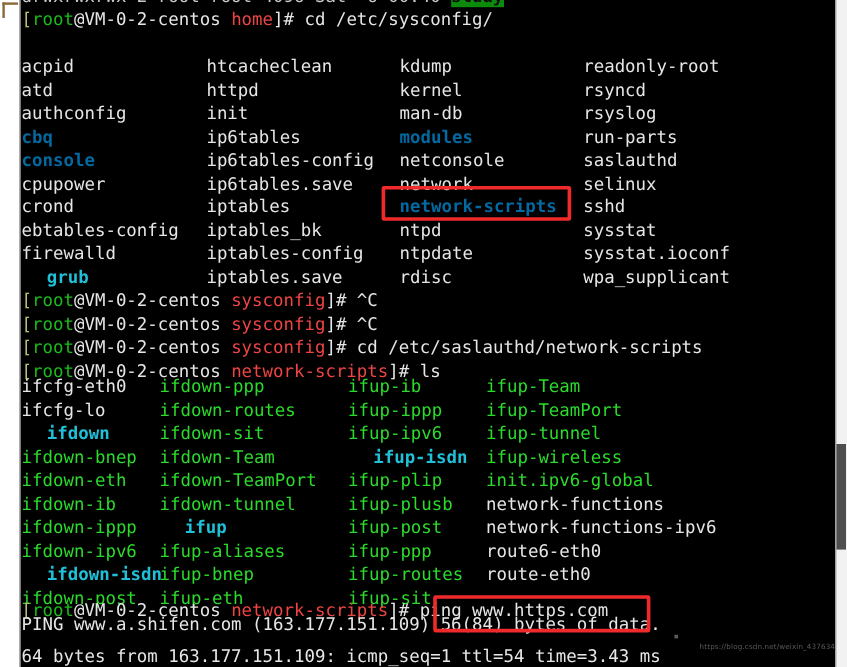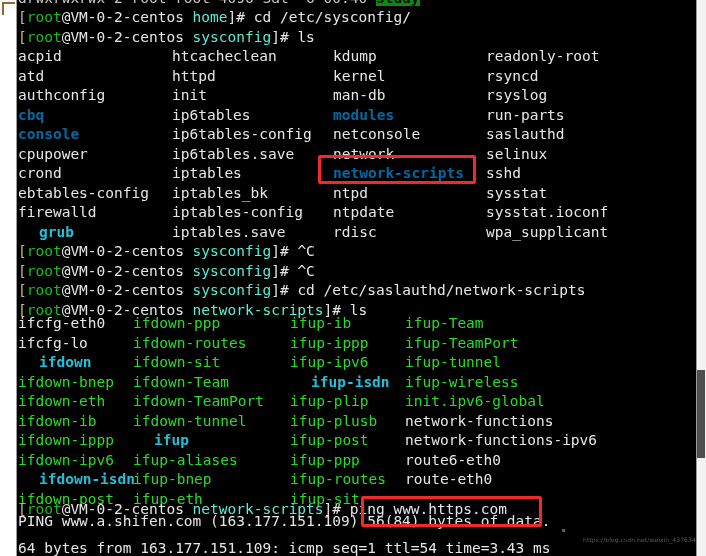--- a/index.html
+++ b/index.html
@@ -95,21 +95,21 @@
     height: 19.5px;
   }
 
   
   .c-white   { color: #e6e6e6; }
   .c-gray    { color: #c8c8c8; }
   .c-green   { color: #1bbb1b; }
   .c-bgreen  { color: #2bdb2b; font-weight: normal; }
   .c-blue    { color: #0369a1; font-weight: bold; }
   .c-cyan    { color: #20c0d8; font-weight: bold; margin-left: 21px; }
-  .c-magenta { color: #5eead4; }
+  .c-magenta { color: #ef4444; }
   .c-bracket { color: #bdbd7a; }
 
   
   .hl-dir {
     background: #0b8a0b;
     color: #0d0d0d;
     font-weight: bold;
   }
 
   .clip-top {
@@ -189,21 +189,20 @@
 <div id="screen">
 
   <div class="clip-top"><span class="c-gray">drwxrwxrwx 2 root root 4096 Sat  6 00:40 </span><span class="hl-dir">study</span></div>
 
   <div id="term">
 
     
     <div class="line" style="top:8px"><span class="c-bracket">[</span><span class="c-green">root</span><span class="c-white">@VM-0-2-centos</span><span> </span><span class="c-magenta">home</span><span class="c-white">]# </span><span class="c-white">cd /etc/sysconfig/</span></div>
 
     
-    <div class="line" style="top:27.5px"><span class="c-bracket">[</span><span class="c-green">root</span><span class="c-white">@VM-0-2-centos</span><span> </span><span class="c-magenta">sysconfig</span><span class="c-white">]# </span><span class="c-white">ls</span></div>
 
     
     <div class="lscol" style="left:0px;   top:47px"><div class="c-white" style="height: 19.5px;">acpid</div><div class="c-white" style="height: 19.5px;">atd</div><div class="c-white" style="height: 19.5px;">authconfig</div><div class="c-blue" style="height: 19.5px;">cbq</div><div class="c-blue" style="height: 19.5px;">console</div><div class="c-white" style="height: 19.5px;">cpupower</div><div class="c-white" style="height: 19.5px;">crond</div><div class="c-white" style="height: 19.5px;">ebtables-config</div><div class="c-white" style="height: 19.5px;">firewalld</div><div class="c-cyan" style="height: 19.5px;">grub</div></div>
     <div class="lscol" style="left:154px; top:47px"><div class="c-white" style="height: 19.5px;">htcacheclean</div><div class="c-white" style="height: 19.5px;">httpd</div><div class="c-white" style="height: 19.5px;">init</div><div class="c-white" style="height: 19.5px;">ip6tables</div><div class="c-white" style="height: 19.5px;">ip6tables-config</div><div class="c-white" style="height: 19.5px;">ip6tables.save</div><div class="c-white" style="height: 19.5px;">iptables</div><div class="c-white" style="height: 19.5px;">iptables_bk</div><div class="c-white" style="height: 19.5px;">iptables-config</div><div class="c-white" style="height: 19.5px;">iptables.save</div></div>
     <div class="lscol" style="left:315px; top:47px"><div class="c-white" style="height: 19.5px;">kdump</div><div class="c-white" style="height: 19.5px;">kernel</div><div class="c-white" style="height: 19.5px;">man-db</div><div class="c-blue" style="height: 19.5px;">modules</div><div class="c-white" style="height: 19.5px;">netconsole</div><div class="c-white" style="height: 19.5px;">network</div><div class="c-blue" style="height: 19.5px;">network-scripts</div><div class="c-white" style="height: 19.5px;">ntpd</div><div class="c-white" style="height: 19.5px;">ntpdate</div><div class="c-white" style="height: 19.5px;">rdisc</div></div>
     <div class="lscol" style="left:468px; top:47px"><div class="c-white" style="height: 19.5px;">readonly-root</div><div class="c-white" style="height: 19.5px;">rsyncd</div><div class="c-white" style="height: 19.5px;">rsyslog</div><div class="c-white" style="height: 19.5px;">run-parts</div><div class="c-white" style="height: 19.5px;">saslauthd</div><div class="c-white" style="height: 19.5px;">selinux</div><div class="c-white" style="height: 19.5px;">sshd</div><div class="c-white" style="height: 19.5px;">sysstat</div><div class="c-white" style="height: 19.5px;">sysstat.ioconf</div><div class="c-white" style="height: 19.5px;">wpa_supplicant</div></div>
 
     
     <div class="line" style="top:242px"><span class="c-bracket">[</span><span class="c-green">root</span><span class="c-white">@VM-0-2-centos</span><span> </span><span class="c-magenta">sysconfig</span><span class="c-white">]# </span><span class="c-white">^C</span></div>
 

